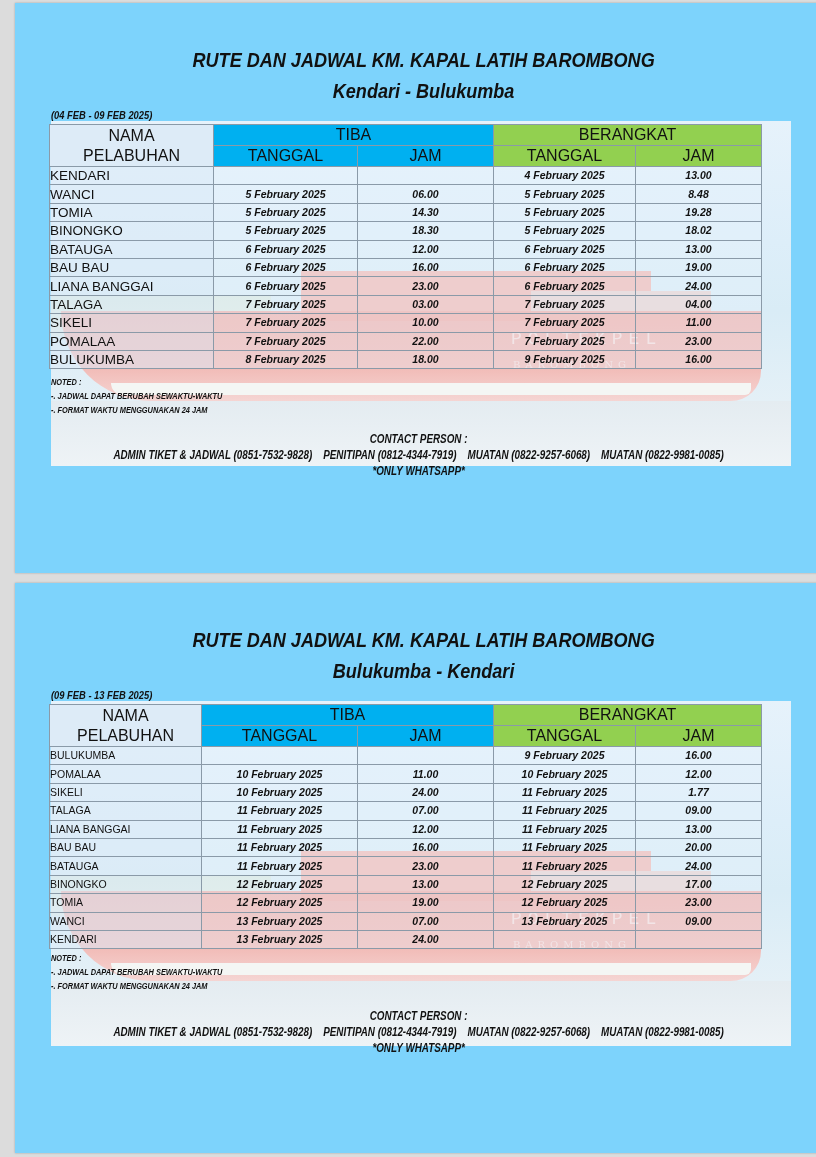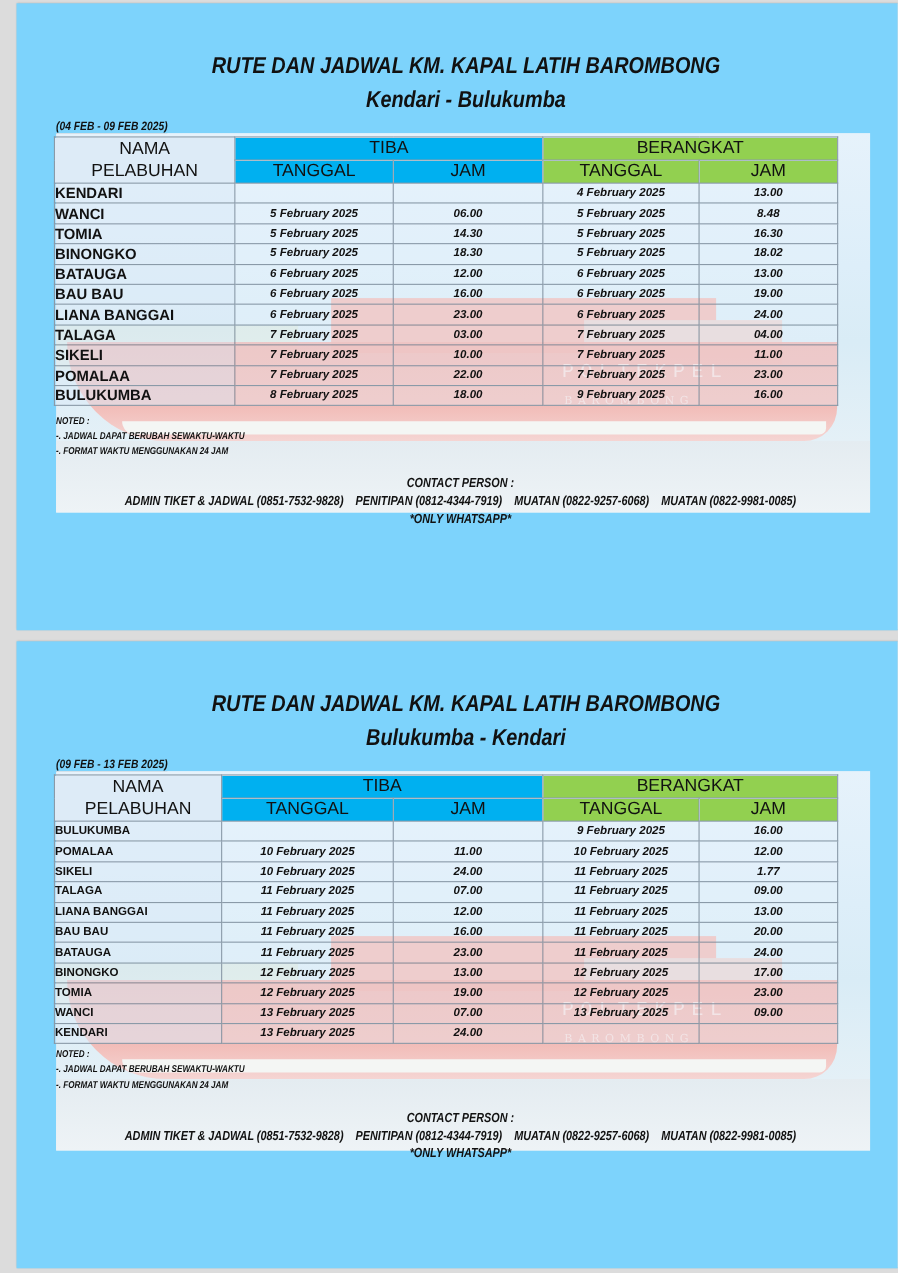--- a/index.html
+++ b/index.html
@@ -106,21 +106,21 @@
     height: 20px;
   }
   th.name-h {
     background: #ddebf7;
     vertical-align: middle;
     line-height: 20px;
   }
   th.tiba { background: #00b0f0; }
   th.berangkat { background: #92d050; }
   td.port {
-    font-weight: bold;
+    font-weight: normal;
     font-size: 13.5px;
     padding-left: 4px;
     background: rgba(221,235,247,0.55);
   }
   td.val {
     text-align: center;
     font-weight: bold;
     font-style: italic;
     font-size: 10.5px;
     background: rgba(232,243,251,0.35);
@@ -200,21 +200,21 @@
           <td class="val">5 February 2025</td>
           <td class="val">06.00</td>
           <td class="val">5 February 2025</td>
           <td class="val">8.48</td>
         </tr>
       <tr>
           <td class="port">TOMIA</td>
           <td class="val">5 February 2025</td>
           <td class="val">14.30</td>
           <td class="val">5 February 2025</td>
-          <td class="val">16.30</td>
+          <td class="val">19.28</td>
         </tr>
       <tr>
           <td class="port">BINONGKO</td>
           <td class="val">5 February 2025</td>
           <td class="val">18.30</td>
           <td class="val">5 February 2025</td>
           <td class="val">18.02</td>
         </tr>
       <tr>
           <td class="port">BATAUGA</td>

